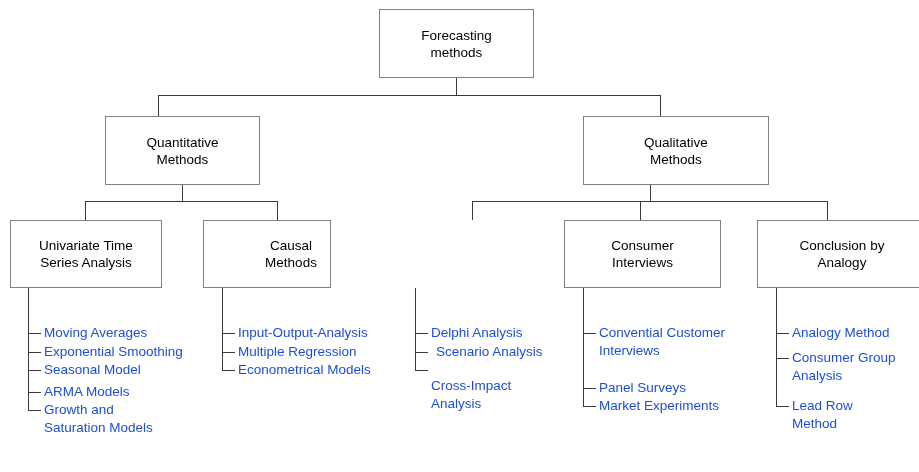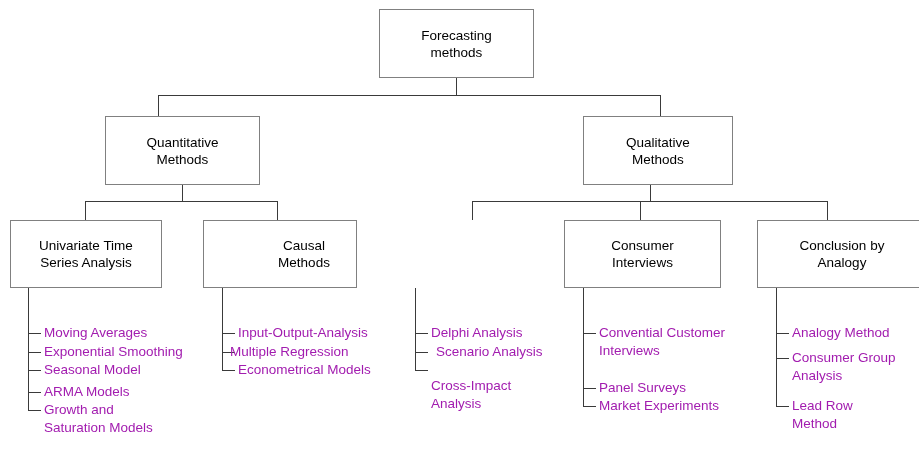--- a/index.html
+++ b/index.html
@@ -53,21 +53,21 @@
     left: 0;
     top: 0;
   }
   .leaf-item {
     position: absolute;
     left: 0;
     display: block;
     white-space: pre-line;
     font-size: 13.5px;
     line-height: 18px;
-    color: #a21caf;
+    color: #1d4ed8;
     padding-left: 16px;
   }
   .leaf-tick {
     position: absolute;
     left: 0;
     width: 13px;
     height: 1px;
     background: #3a3a3a;
   }
 </style>
@@ -85,41 +85,41 @@
 
   <div class="conn h" style="left:158px; top:95px; width:503px;"></div>
 
   <div class="conn v" style="left:158px; top:95px; height:21px;"></div>
   <div class="conn v" style="left:660px; top:95px; height:21px;"></div>
 
   <div class="node-box" style="left:105px; top:116px; width:155px; height:69px;">
     <span class="node-label">Quantitative
 Methods</span>
   </div>
-  <div class="node-box" style="left:583px; top:116px; width:150px; height:69px;">
+  <div class="node-box" style="left:583px; top:116px; width:186px; height:69px;">
     <span class="node-label">Qualitative
 Methods</span>
   </div>
 
   <div class="conn v" style="left:182px; top:185px; height:16px;"></div>
   <div class="conn h" style="left:85px; top:201px; width:193px;"></div>
   <div class="conn v" style="left:85px; top:201px; height:19px;"></div>
   <div class="conn v" style="left:277px; top:201px; height:19px;"></div>
 
   <div class="conn v" style="left:650px; top:185px; height:16px;"></div>
   <div class="conn h" style="left:472px; top:201px; width:356px;"></div>
   <div class="conn v" style="left:472px; top:201px; height:19px;"></div>
   <div class="conn v" style="left:640px; top:201px; height:19px;"></div>
   <div class="conn v" style="left:827px; top:201px; height:19px;"></div>
 
   <div class="node-box" style="left:10px; top:220px; width:152px; height:68px;">
     <span class="node-label">Univariate Time
 Series Analysis</span>
   </div>
-  <div class="node-box" style="left:203px; top:220px; width:154px; height:68px;padding-left:48px;">
+  <div class="node-box" style="left:203px; top:220px; width:128px; height:68px;padding-left:48px;">
     <span class="node-label">Causal
 Methods</span>
   </div>
   <div class="node-box" style="left:564px; top:220px; width:157px; height:68px;">
     <span class="node-label">Consumer
 Interviews</span>
   </div>
   <div class="node-box" style="left:757px; top:220px; width:170px; height:68px;">
     <span class="node-label">Conclusion by
 Analogy</span>
@@ -145,21 +145,21 @@
 Saturation Models</span>
   </div>
 
   <div class="leaf-group" style="left:222px; top:288px; width:185px;">
     <div class="leaf-stem" style="height:82px;"></div>
 
     <div class="leaf-tick" style="top:45px;"></div>
     <span class="leaf-item" style="top:36px;">Input-Output-Analysis</span>
 
     <div class="leaf-tick" style="top:64px;"></div>
-    <span class="leaf-item" style="top:55px;padding-left:8px;">Multiple Regression</span>
+    <span class="leaf-item" style="top:55px;">Multiple Regression</span>
 
     <div class="leaf-tick" style="top:82px;"></div>
     <span class="leaf-item" style="top:73px;">Econometrical Models</span>
   </div>
 
   <div class="leaf-group" style="left:415px; top:288px; width:150px;">
     <div class="leaf-stem" style="height:82px;"></div>
 
     <div class="leaf-tick" style="top:45px;"></div>
     <span class="leaf-item" style="top:36px;">Delphi Analysis</span>

